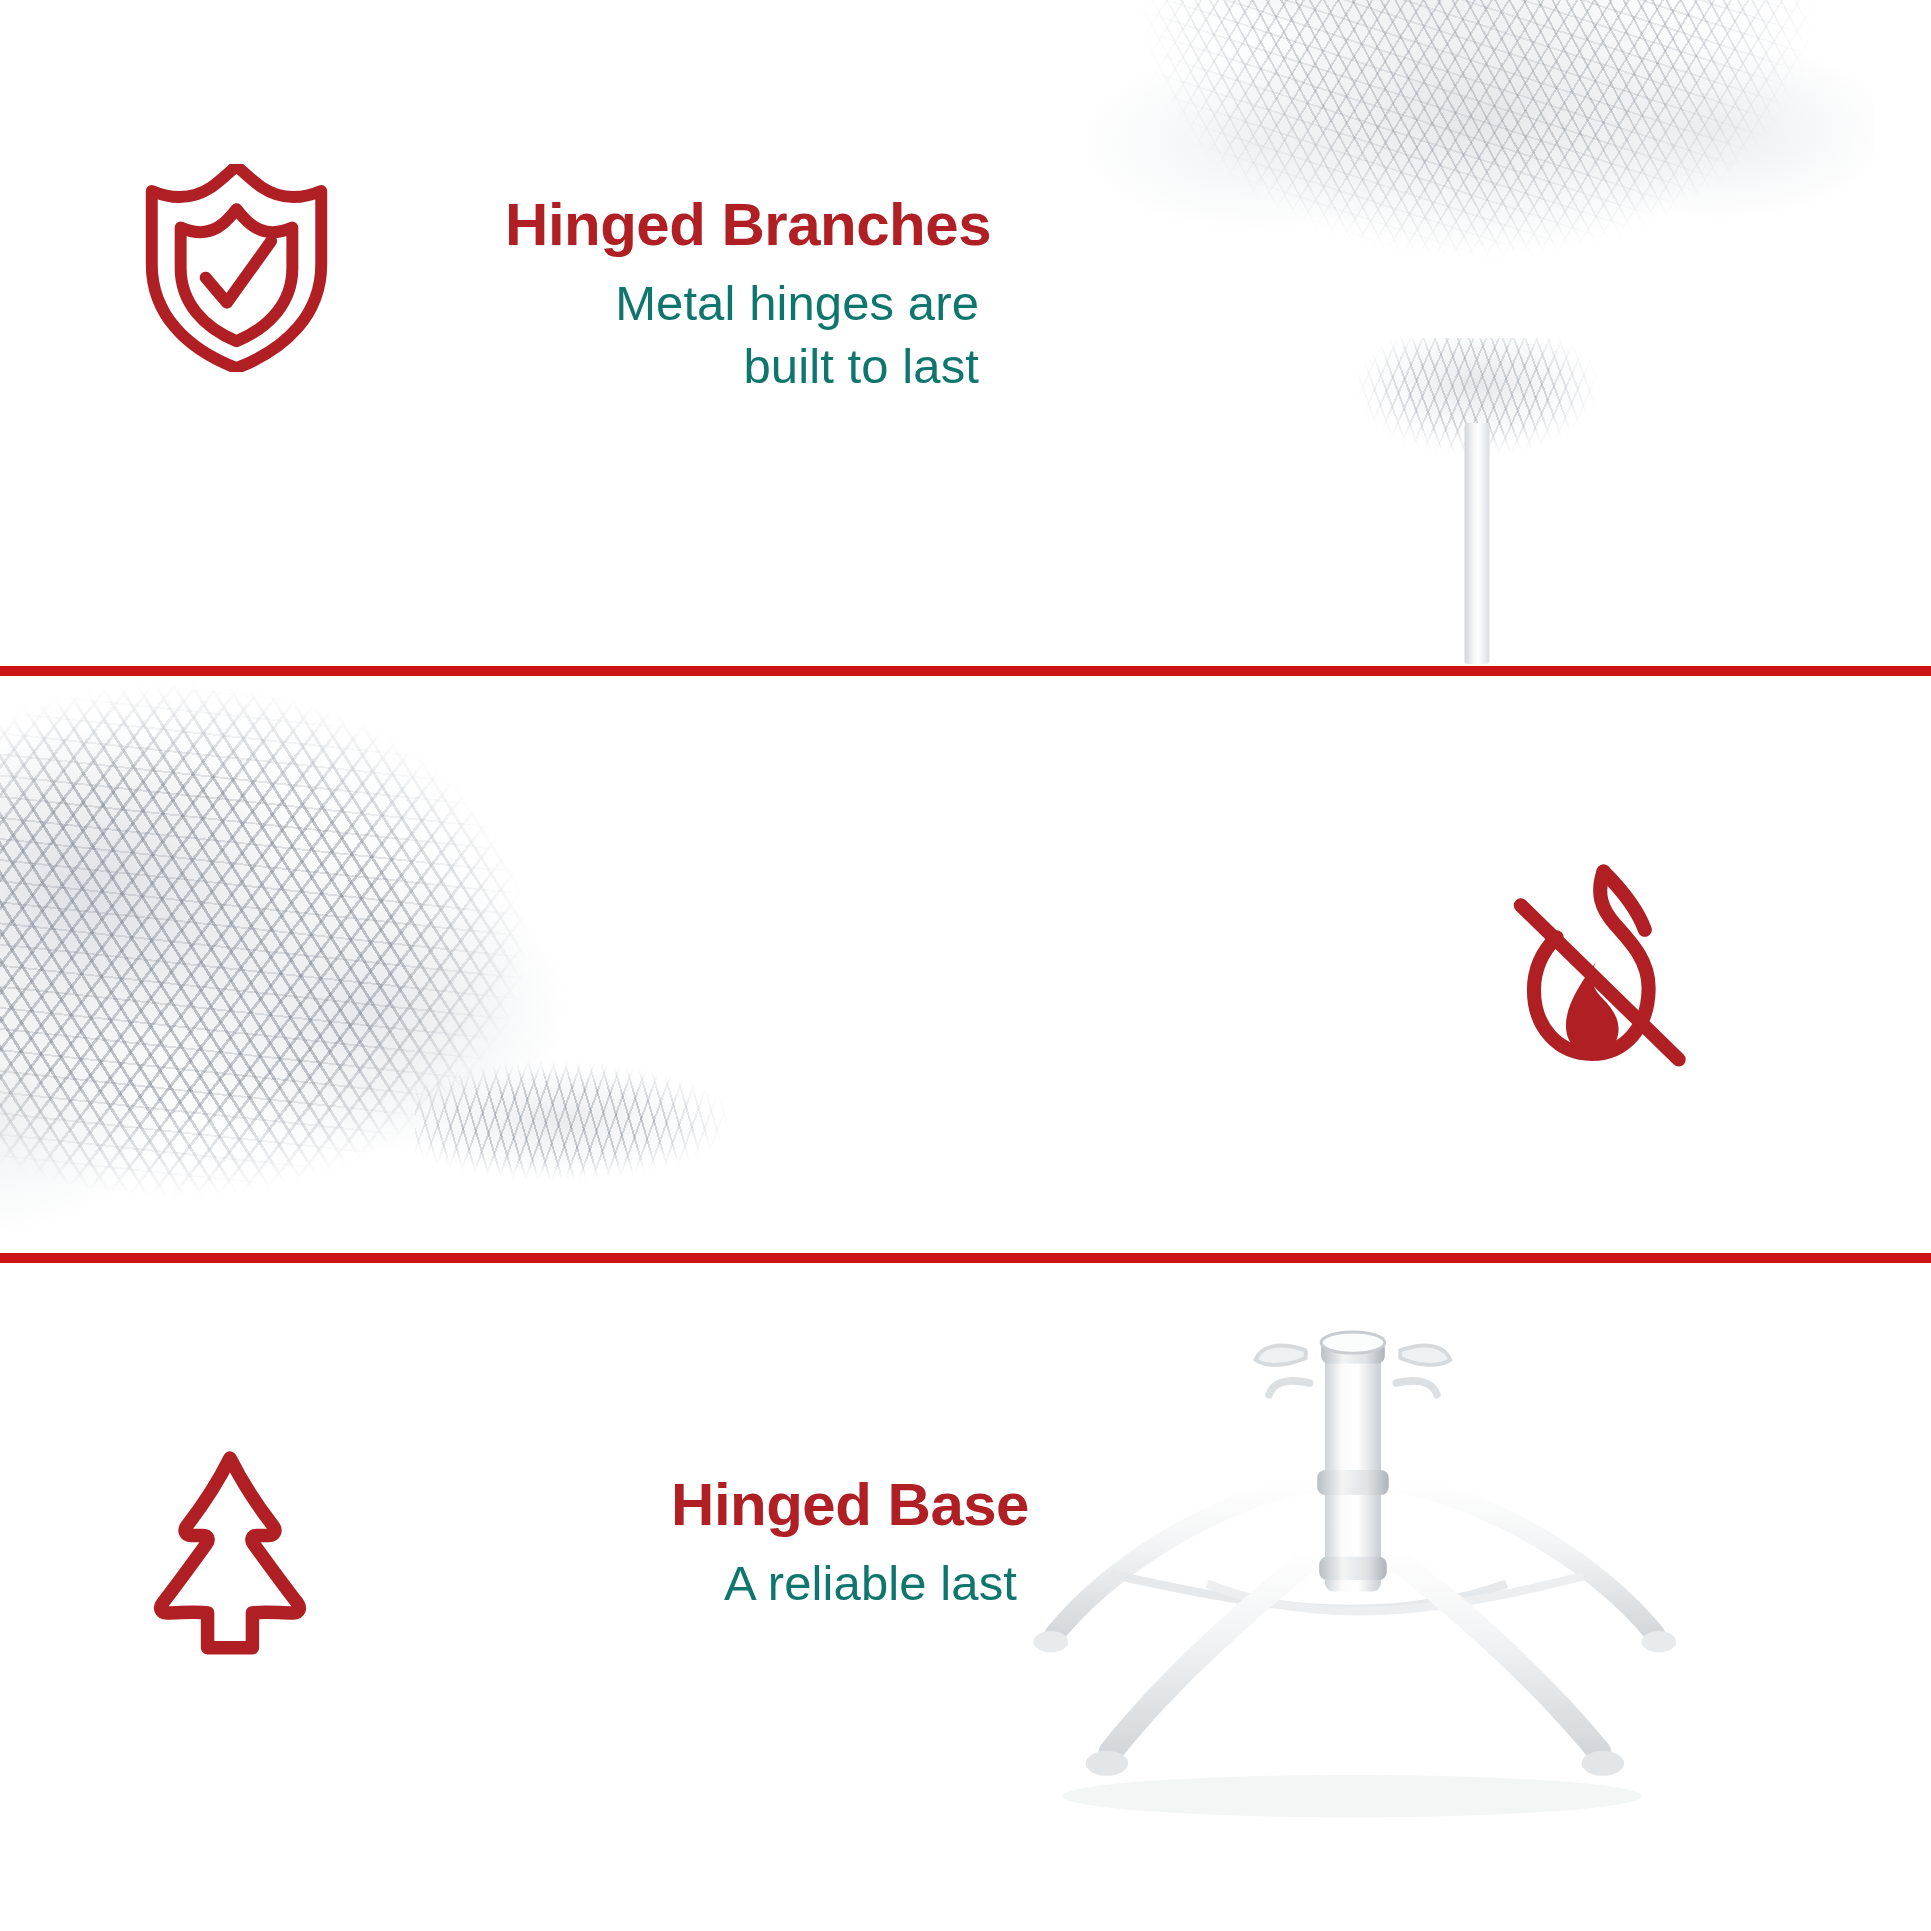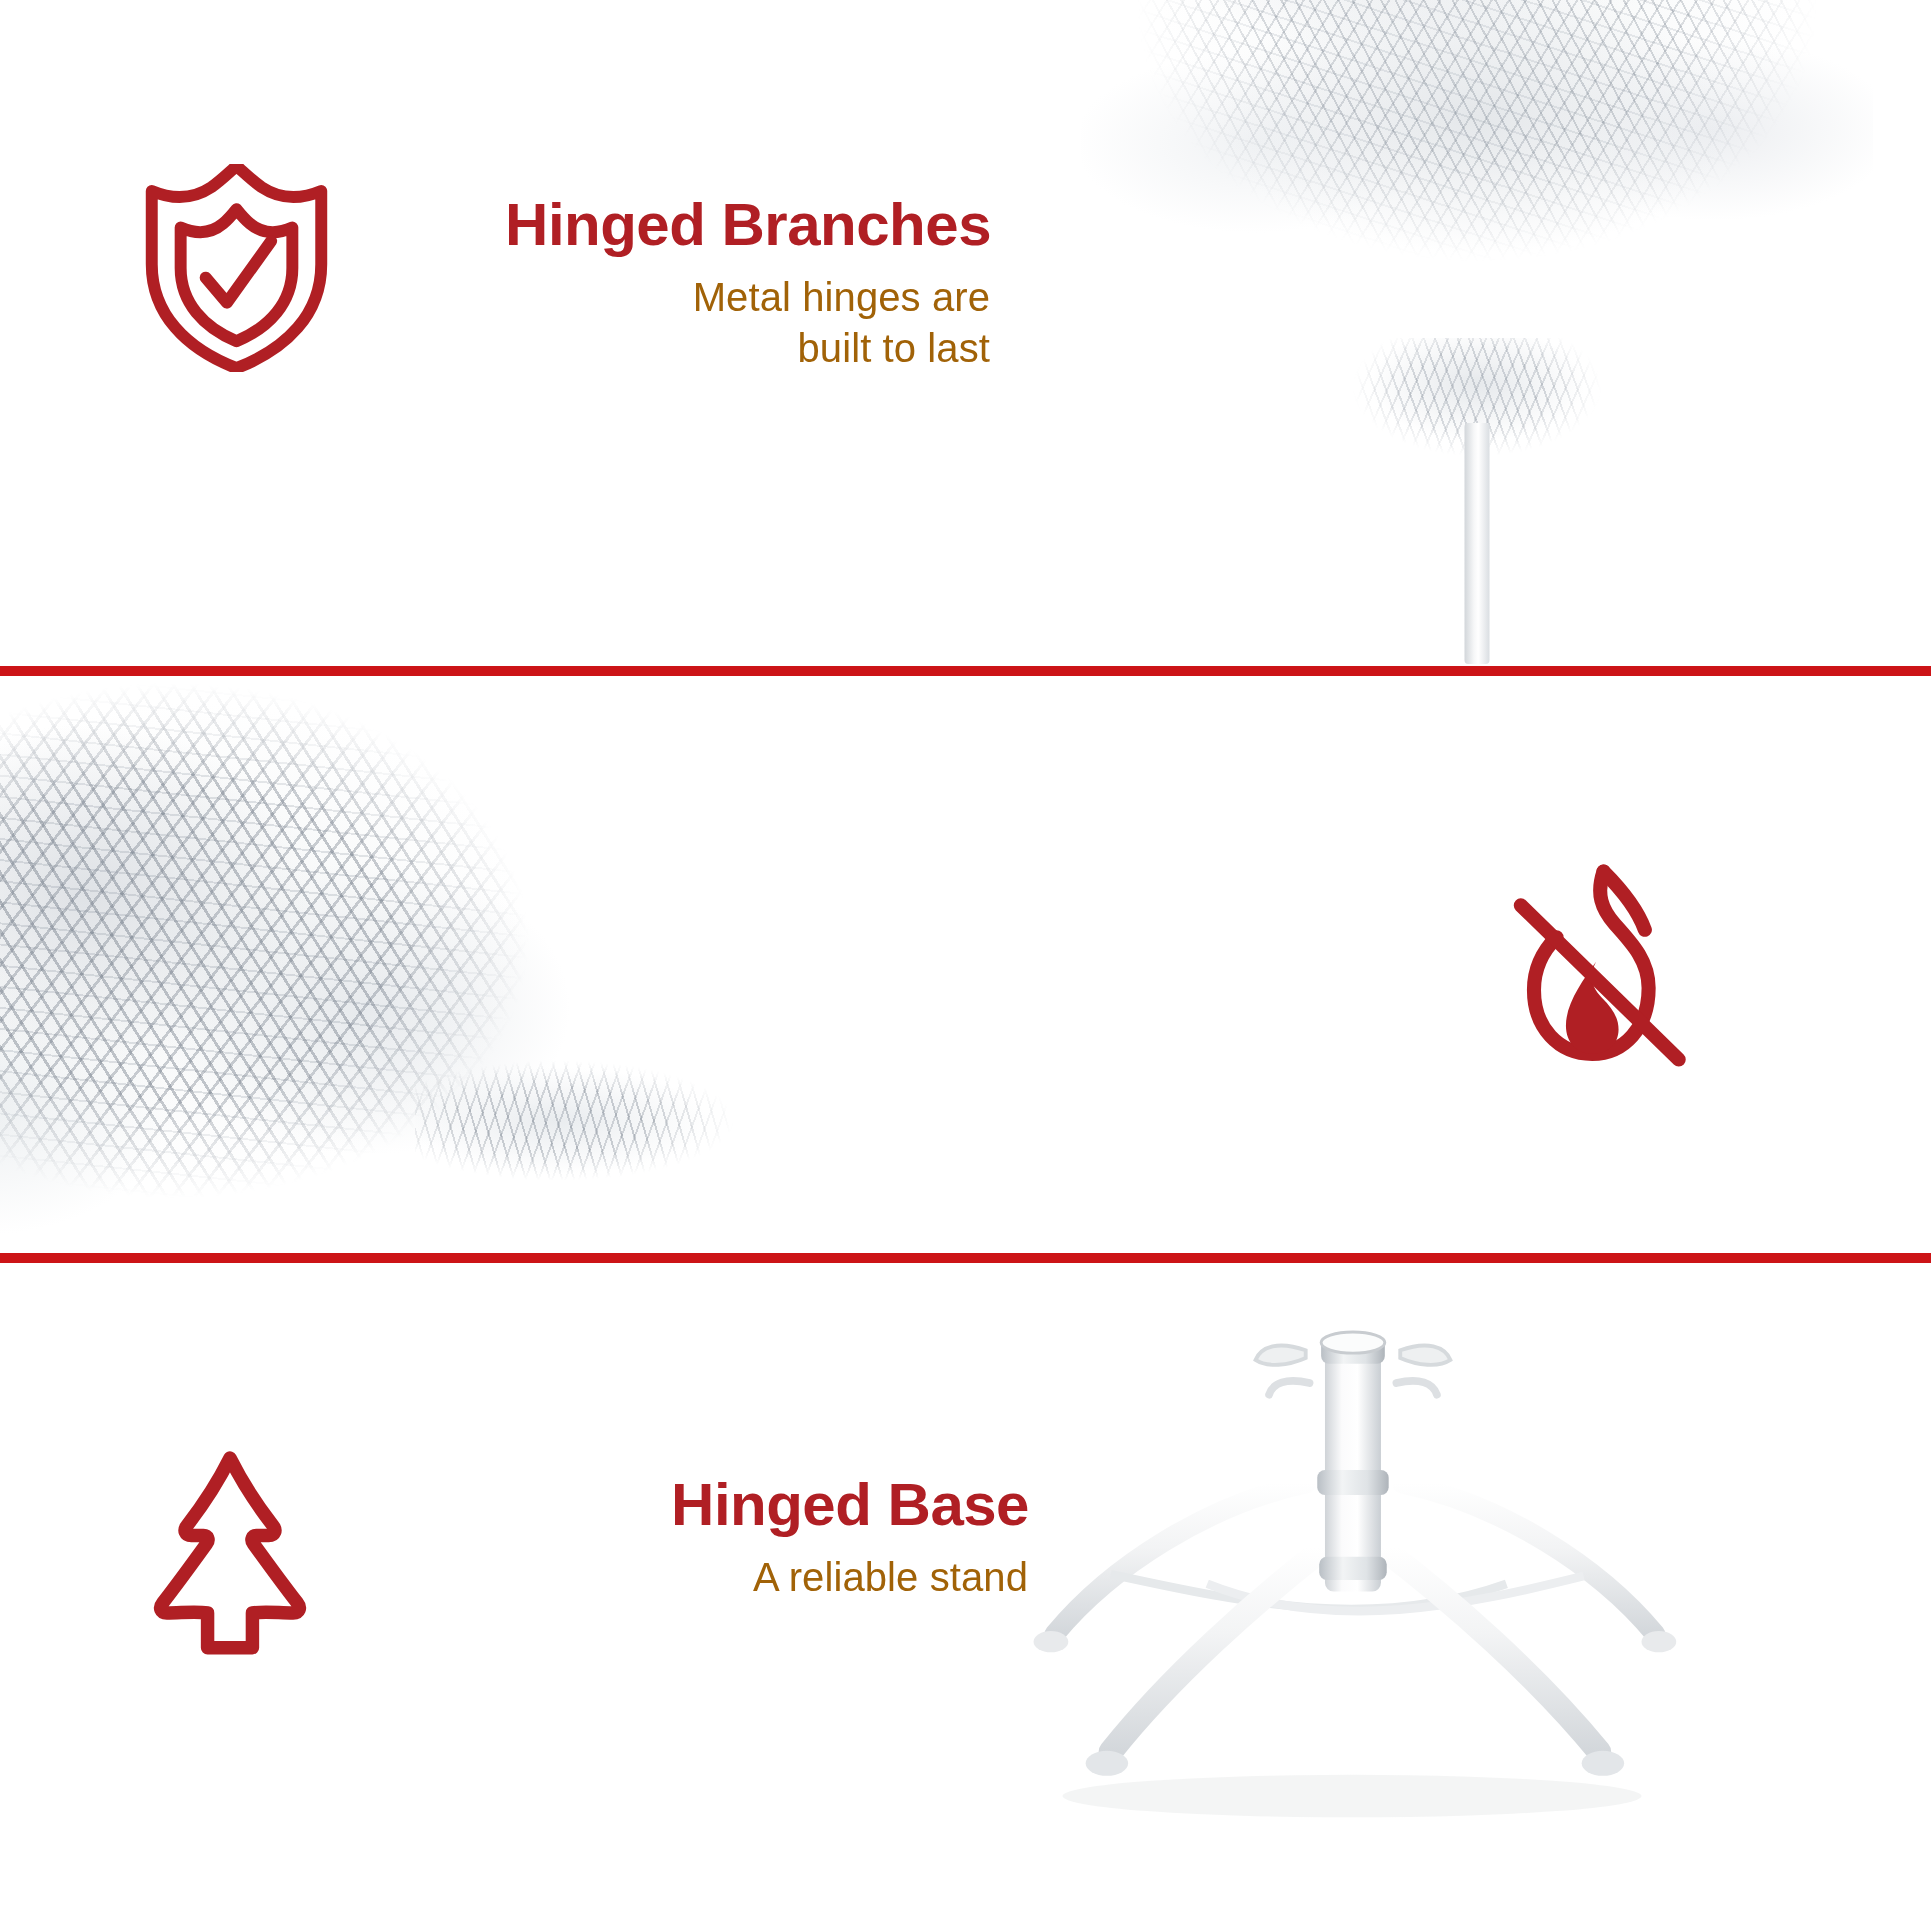--- a/index.html
+++ b/index.html
@@ -27,26 +27,26 @@
   .feature-title{
     color:#b01f24;
     font-weight:bold;
     font-size:60px;
     line-height:1.06;
     letter-spacing:-0.5px;
     white-space:nowrap;
     margin:0 0 15.4px 0;
   }
   .feature-desc{
-    color:#a16207;
+    color:#0f766e;
     font-weight:300;
-    font-size:40px;
+    font-size:49px;
     line-height:1.28;
     letter-spacing:0.1px;
-    margin:1px;
+    margin:12px;
   }
 
   
   #text-hinged{left:450px;top:193px;width:541px;}
   
   #text-sturdy{left:450px;top:1472px;width:579px;}
 
   
   .icon{position:absolute;}
   #icon-shield{left:140px;top:164px;width:193px;height:208px;}
@@ -261,19 +261,19 @@
                  C62 44 63 42 65 42
                  L71 42
                  C74 42 75 39.5 73 37
                  C66 28 58 16 52 4 Z"></path>
       </svg>
     </div>
 
     <div class="textblock" id="text-sturdy" style="top:202px;">
       <h2 class="feature-title">Hinged Base</h2>
       <p class="feature-desc">
-        <span>A reliable stand</span><br>
+        <span>A reliable last</span><br>
       </p>
     </div>
   </section>
 
 </div>
 
 
 </body></html>

